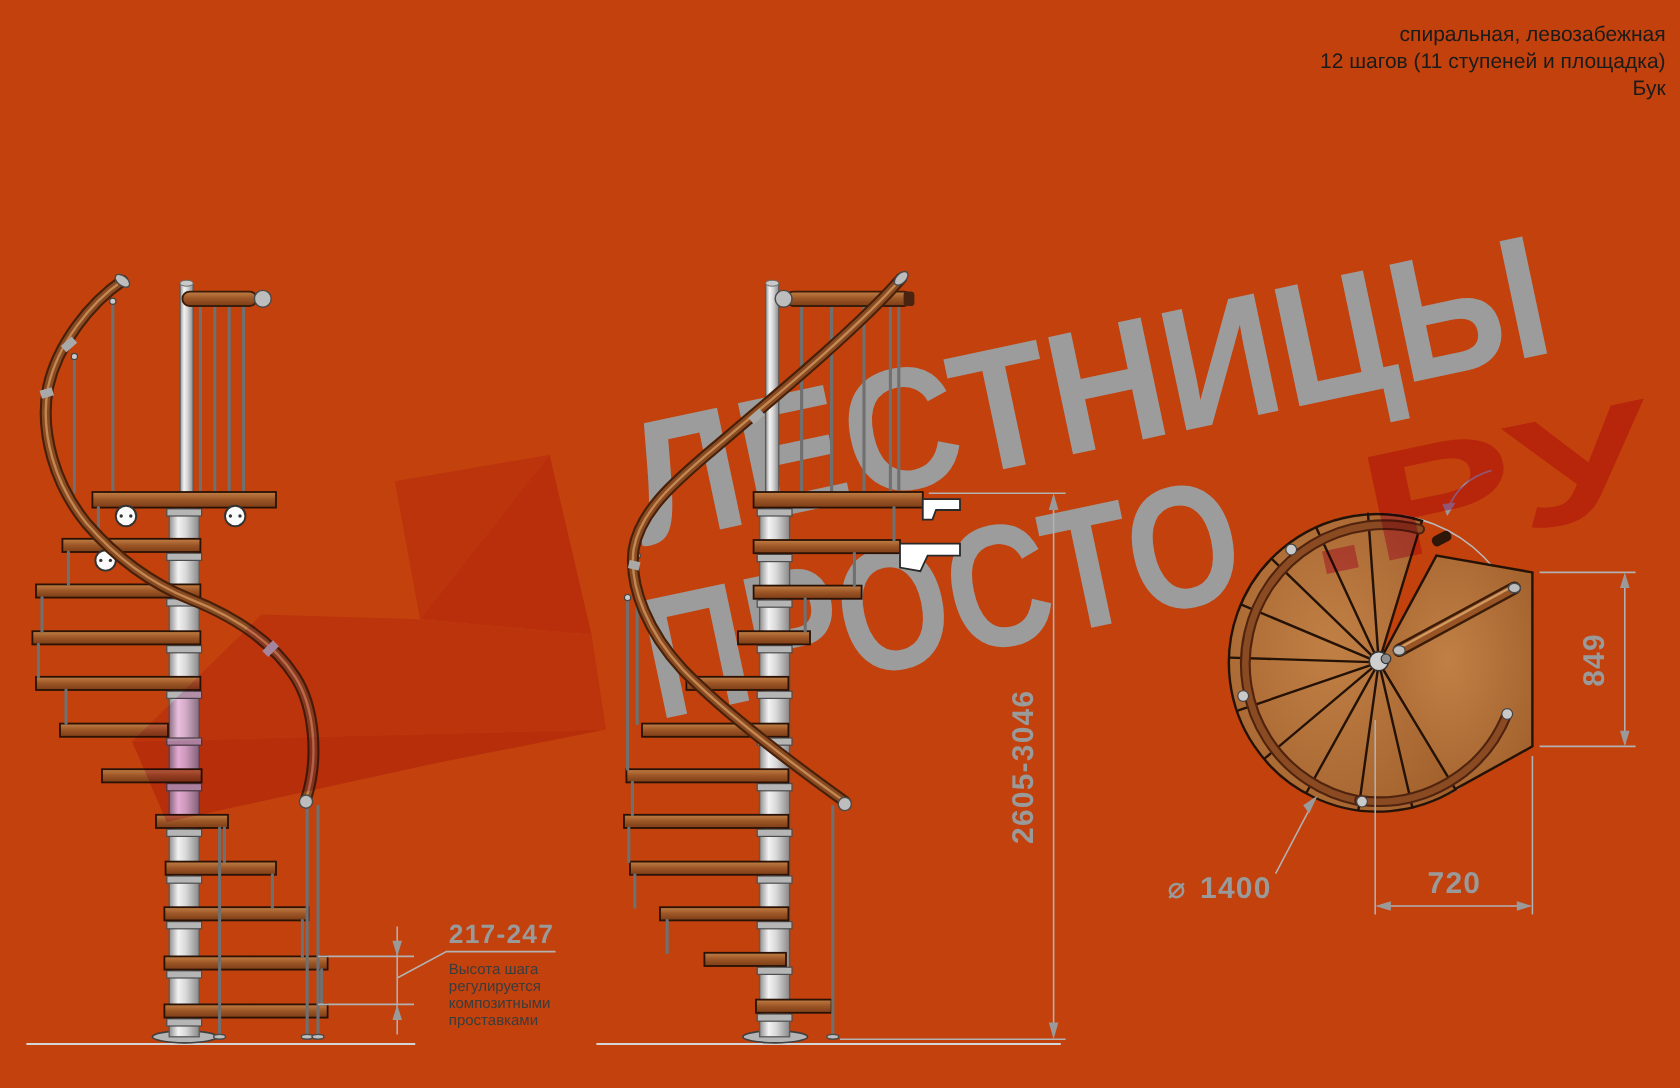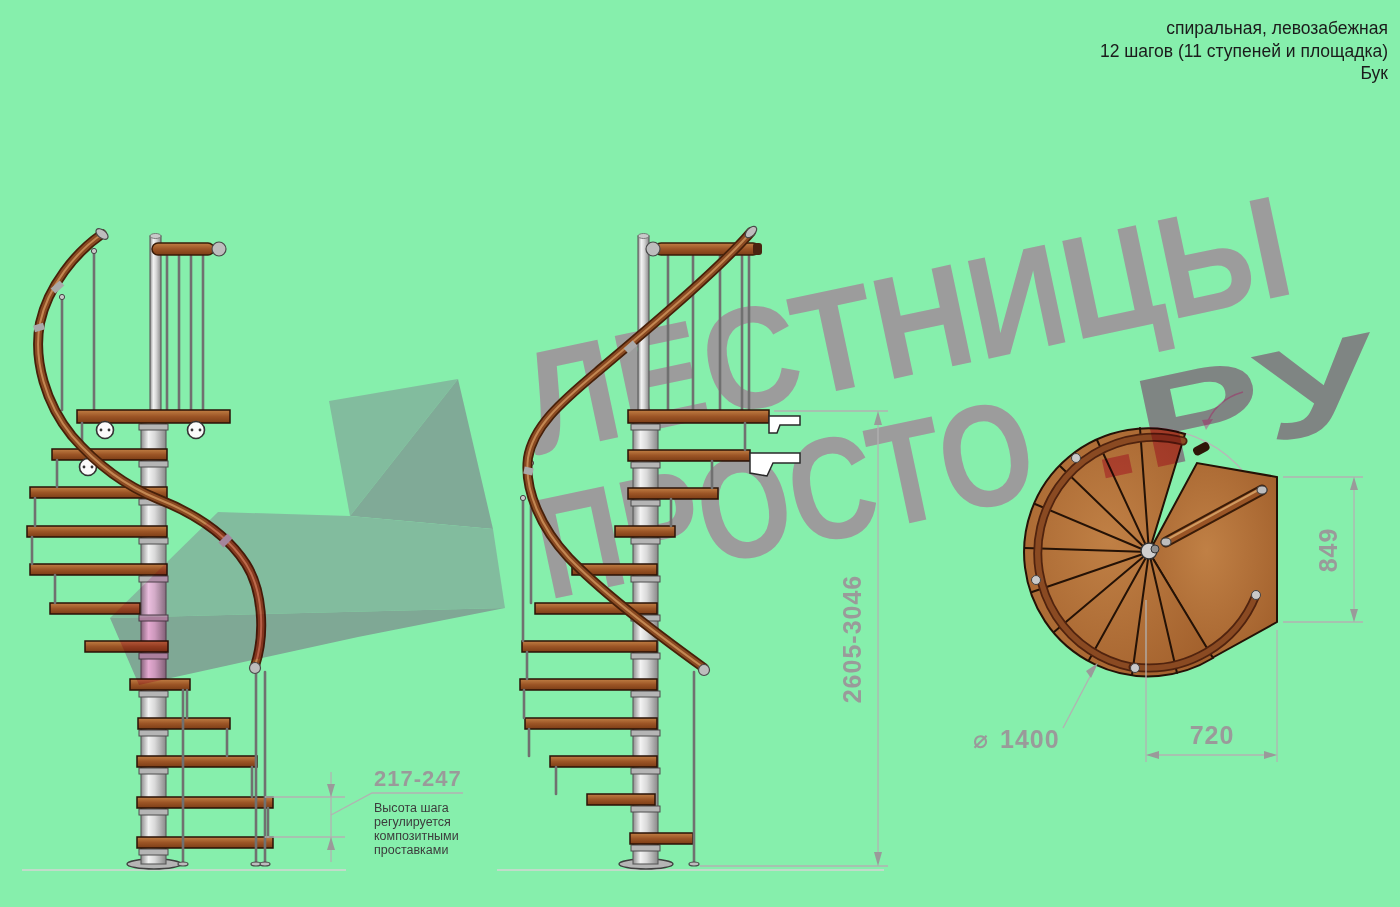--- a/index.html
+++ b/index.html
@@ -1,16 +1,16 @@
 <!DOCTYPE html>
 <html><head>
 <meta charset="utf-8">
 <style>
   html,body{margin:0;padding:0;background:#ffffff;}
-  .stage{position:relative;width:1400px;height:907px;background:#86efac;overflow:hidden;}
+  .stage{position:relative;width:1400px;height:907px;background:#c2410c;overflow:hidden;}
   svg{display:block;}
   .hdr{font:17.5px "Liberation Sans","DejaVu Sans",sans-serif;fill:#1b1b1b;}
   .wm{font:bold 145px "Liberation Sans","DejaVu Sans",sans-serif;fill:#9c9c9c;}
   .wm2{font:bold 128px "Liberation Sans","DejaVu Sans",sans-serif;fill:#ef7ab7;mix-blend-mode:multiply;opacity:.85;}
   .pink{mix-blend-mode:multiply;opacity:.82;}
   .dimline{stroke:#b2b2b2;stroke-width:1.3;fill:none;}
   .dimarr{fill:#9a9a9a;}
   .dimnum{font:bold 25px "Liberation Sans","DejaVu Sans",sans-serif;fill:#9a9a9a;letter-spacing:1px;}
   .dimnum-sm{font:bold 22px "Liberation Sans","DejaVu Sans",sans-serif;fill:#9a9a9a;letter-spacing:1px;}
   .note{font:12.5px "Liberation Sans","DejaVu Sans",sans-serif;fill:#3c3c3c;}

